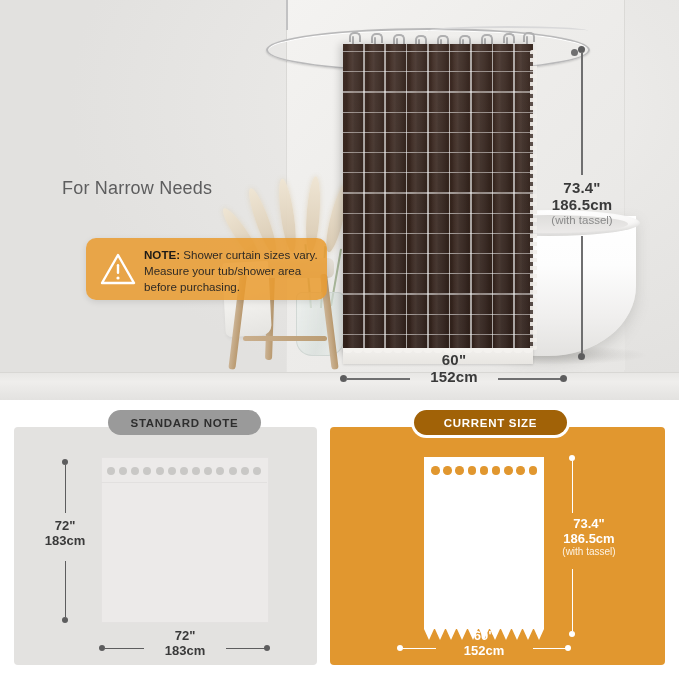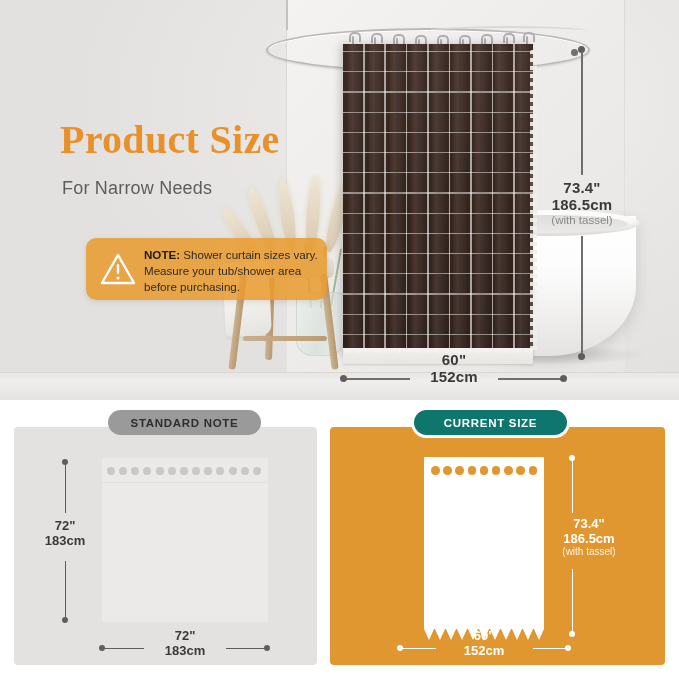--- a/index.html
+++ b/index.html
@@ -173,21 +173,21 @@
     position:absolute;left:330px;top:27px;width:335px;height:238px;
     background:#e1972f;border-radius:4px;
   }
 
   .pill{
     position:absolute;height:25px;border-radius:13px;
     display:flex;align-items:center;justify-content:center;
     font-size:11.5px;font-weight:bold;letter-spacing:.7px;
   }
   #pill-standard{left:108px;top:410px;width:153px;background:#9a9a9a;color:#2e2e2e;}
-  #pill-current{left:414px;top:410px;width:153px;background:#0f766e;color:#ffffff;
+  #pill-current{left:414px;top:410px;width:153px;background:#a16207;color:#ffffff;
     box-shadow:0 0 0 3px #ffffff;}
 
   
   #std-curtain{
     position:absolute;left:101px;top:457px;width:166px;height:164px;
     background:#eceae9;border:1px solid #e4e2e1;
   }
   #std-grommets{position:absolute;left:107px;top:466px;width:154px;height:9px;
     display:flex;justify-content:space-between;align-items:center;}
   .g-gray{width:8px;height:8px;border-radius:50%;background:#c9c8c6;}
@@ -291,21 +291,20 @@
     <div class="dim-dot" style="left:340px;top:375px;"></div>
     <div class="dim-line-h" style="left:346px;top:378px;width:64px;"></div>
     <div class="dim-line-h" style="left:498px;top:378px;width:64px;"></div>
     <div class="dim-dot" style="left:560px;top:375px;"></div>
     <div class="dim-label" style="left:412px;top:352px;width:84px;">
       <div class="big">60"</div>
       <div class="big">152cm</div>
     </div>
   </div>
 
-  <div id="title">Product Size</div>
   <div id="note">
     <svg id="note-tri" viewBox="0 0 36 34">
       <path d="M18 3 L34 31 L2 31 Z" fill="none" stroke="#ffffff" stroke-width="2.4" stroke-linejoin="round"></path>
       <rect x="16.8" y="12" width="2.4" height="10" rx="1.2" fill="#ffffff"></rect>
       <circle cx="18" cy="26" r="1.6" fill="#ffffff"></circle>
     </svg>
     <div id="note-text">
       <b>NOTE:</b>
       <span>Shower curtain sizes vary. Measure your tub/shower area before purchasing.</span>
     </div>

